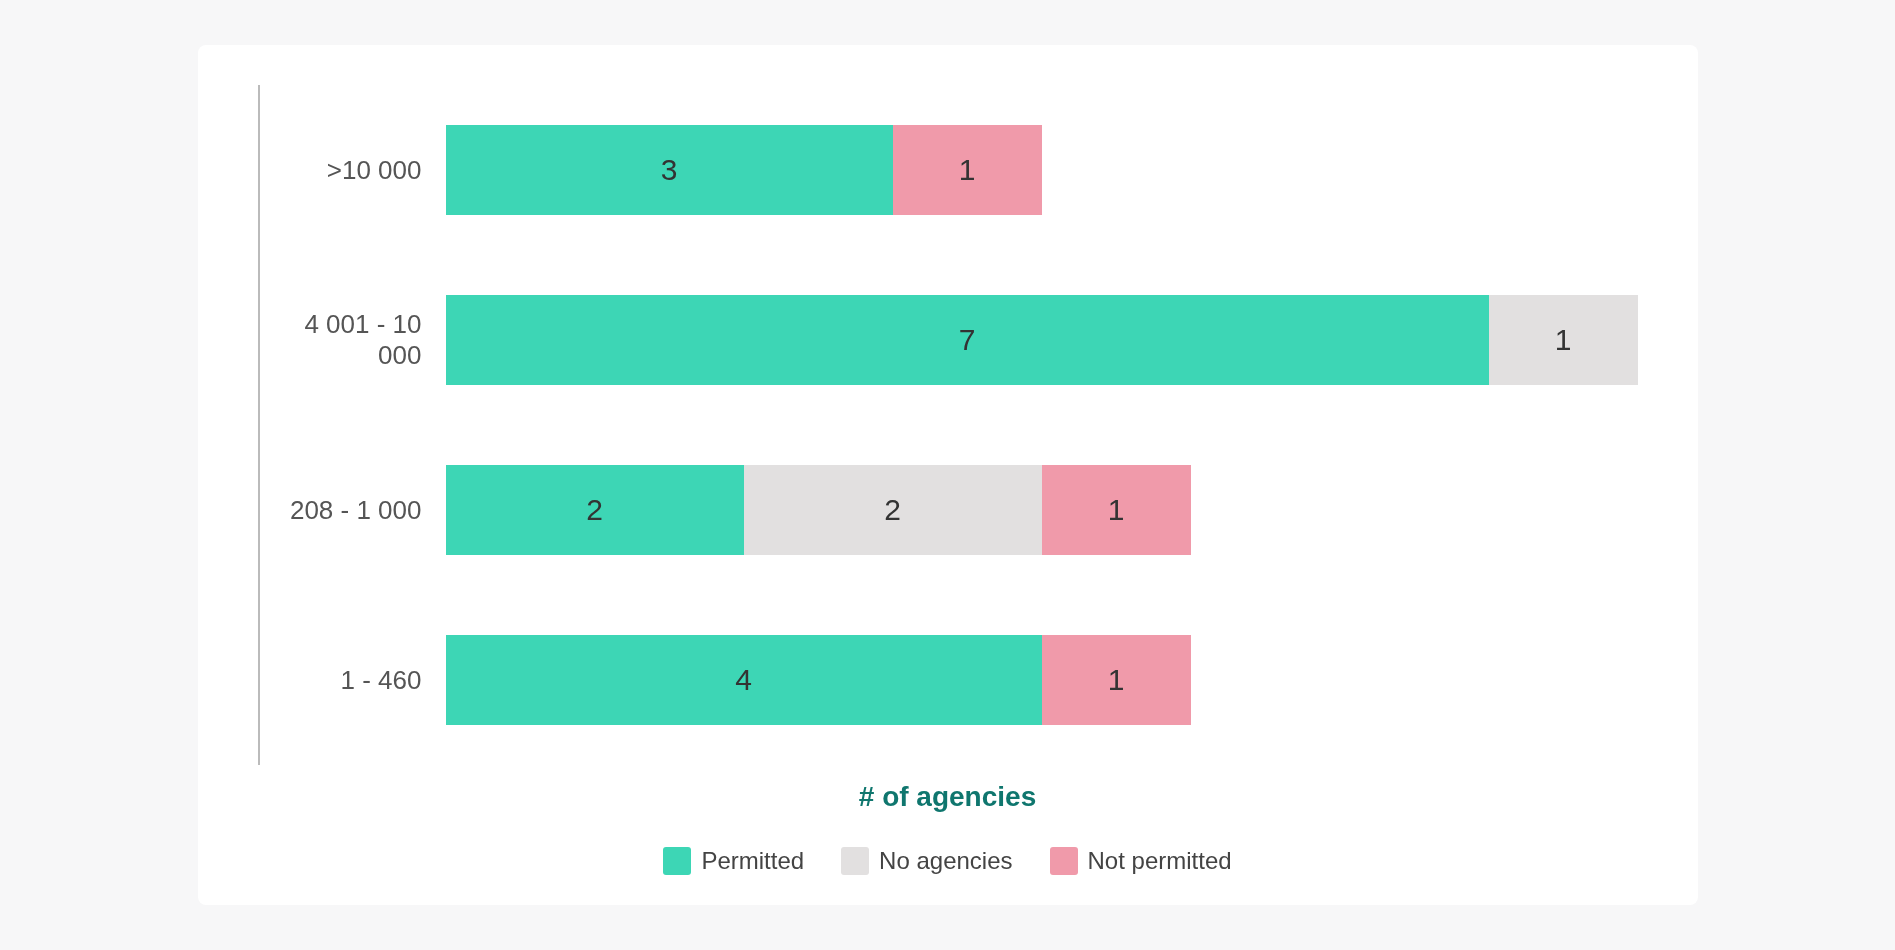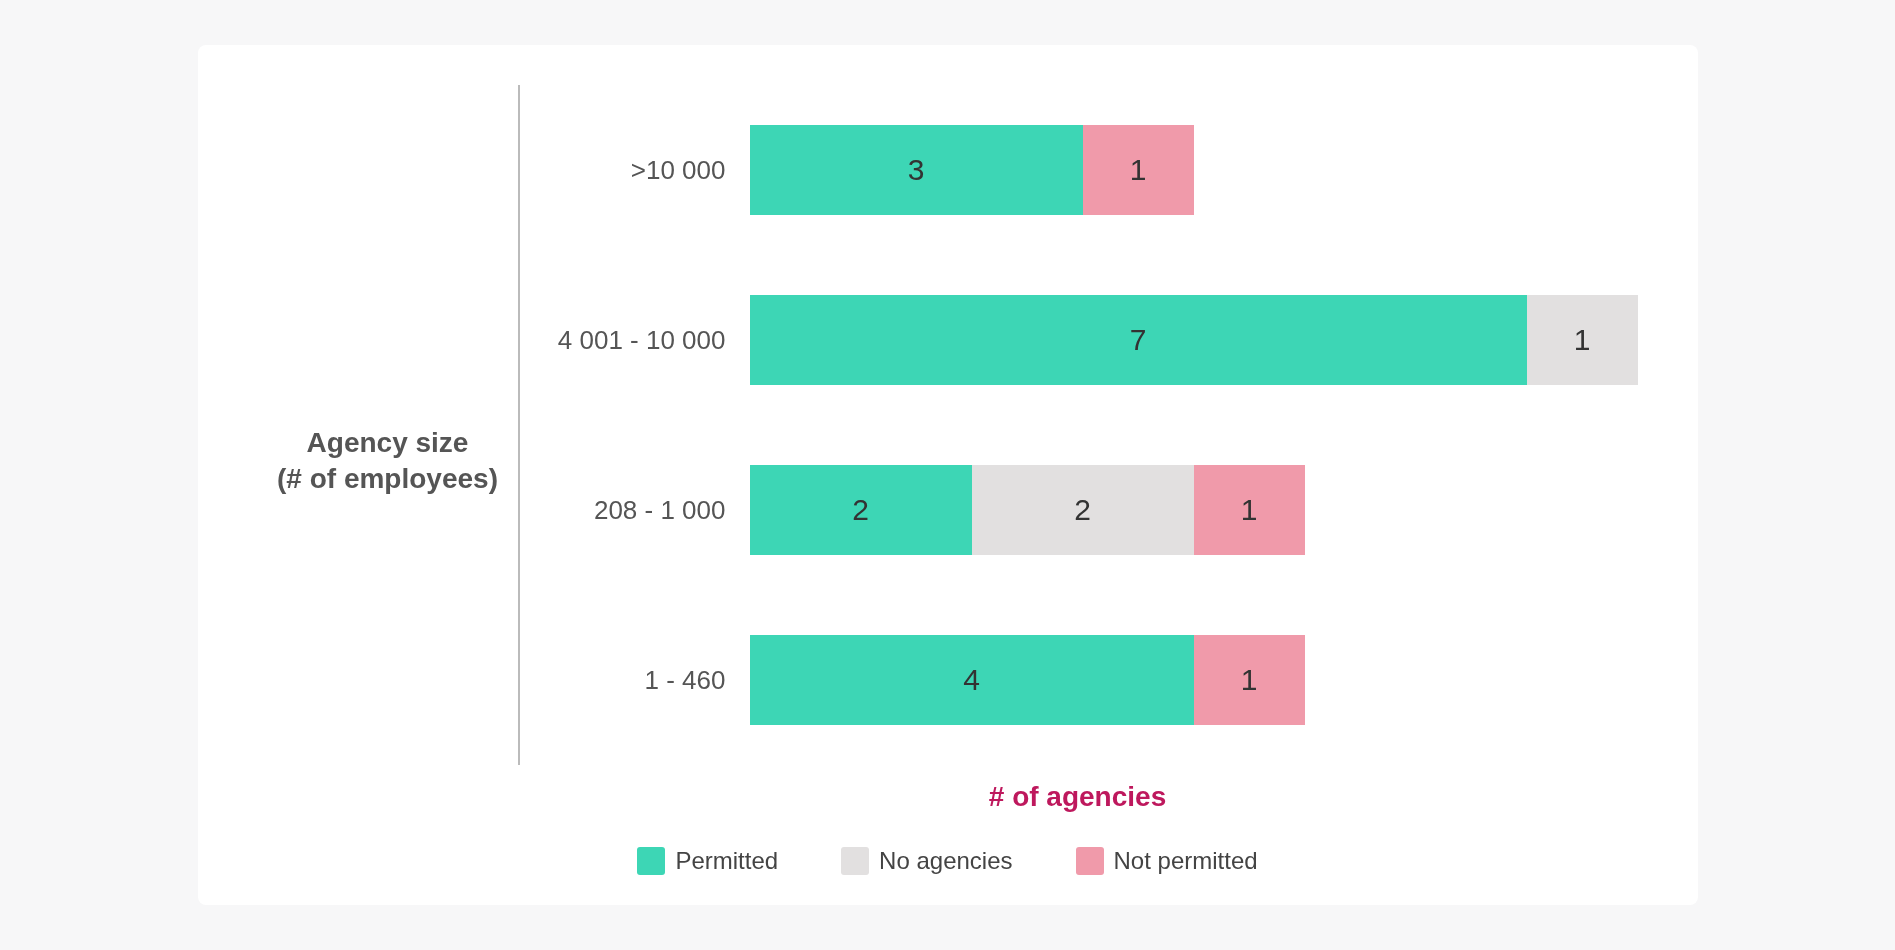--- a/index.html
+++ b/index.html
@@ -42,29 +42,29 @@
       font-weight: 500;
       color: #333;
     }
     .bar-segment.permitted { background: #3dd6b5; }
     .bar-segment.no-position { background: #e2e0e0; }
     .bar-segment.not-permitted { background: #f09aaa; }
 
     .x-axis-label {
       font-size: 28px;
       font-weight: 700;
-      color: #be185d;
+      color: #0f766e;
       text-align: center;
       margin-top: 16px;
       margin-bottom: 24px;
     }
     .legend {
       display: flex;
       align-items: center;
-      gap: 63px;
+      gap: 37px;
       margin-top: 10px;
       margin-bottom: 10px;
     }
     .legend-item {
       display: flex;
       align-items: center;
       gap: 10px;
       font-size: 24px;
       color: #444;
     }
@@ -112,47 +112,41 @@
       background: #bbb;
       z-index: 1;
     }
     
     .row-wrapper {
       flex: 1;
       display: flex;
       align-items: center;
     }
     .row-y-label {
-      width: 232px;
+      width: 188px;
       text-align: right;
       padding-right: 24px;
       font-size: 26px;
       color: #555;
       flex-shrink: 0;
     }
     .bar-track {
       flex: 1;
       display: flex;
       align-items: center;
       height: 92px;
       position: relative;
     }
   </style>
 </head>
 <body>
 
 <div class="chart-container">
   <div class="main-chart">
 
-    <div class="left-block">
-      <div class="y-axis-label">
-        <span>Agency size</span><br>
-        <span>(# of employees)</span>
-      </div>
-    </div>
 
     <div class="right-block">
       <div class="rows-area">
 
         <div class="row-wrapper">
           <div class="row-y-label">&gt;10 000</div>
           <div class="bar-track">
             <div class="bar-segment permitted" style="flex:3">3</div>
             <div class="bar-segment not-permitted" style="flex:1">1</div>
             <div style="flex:4"></div>

